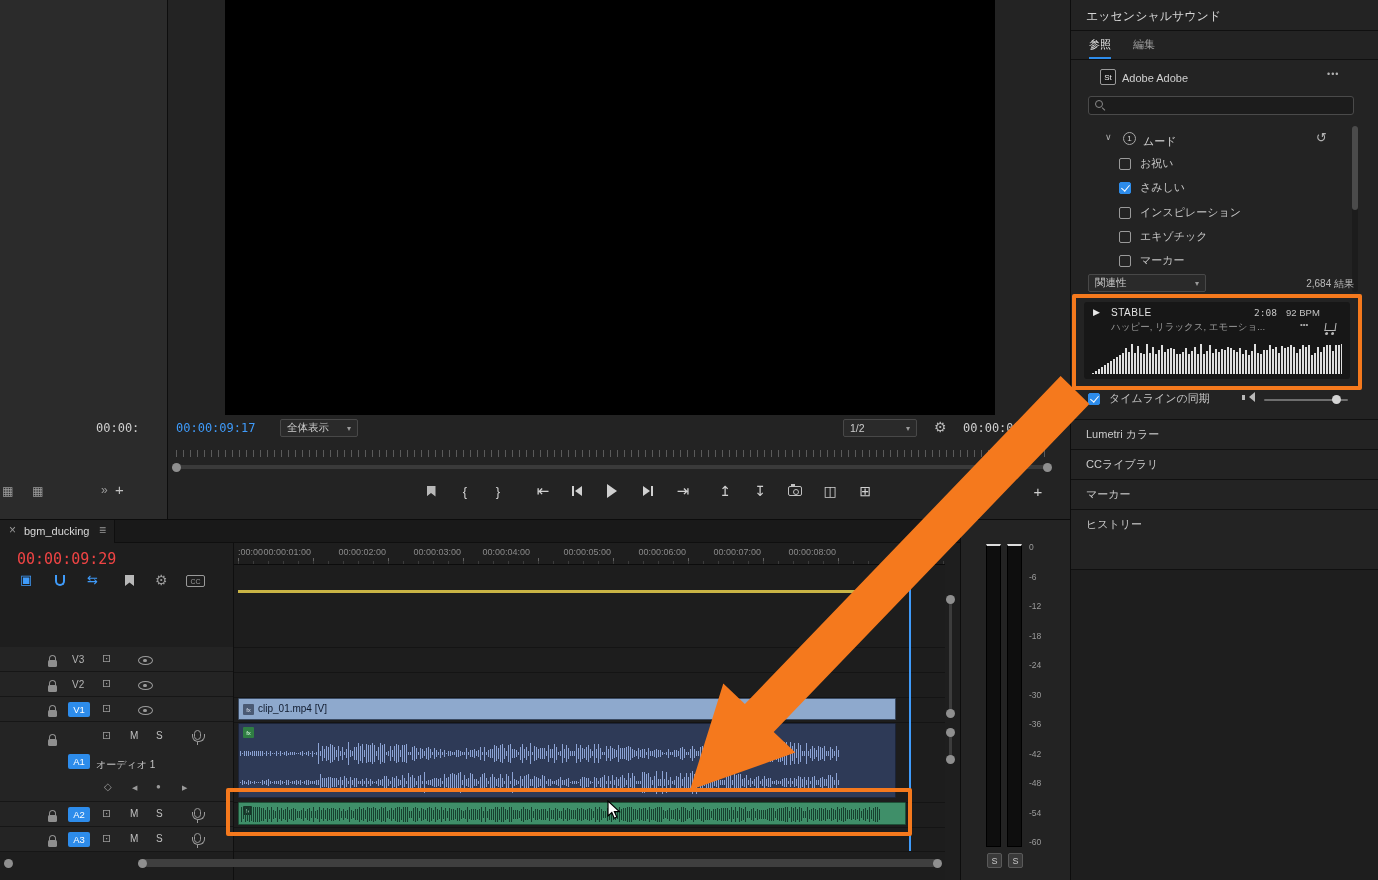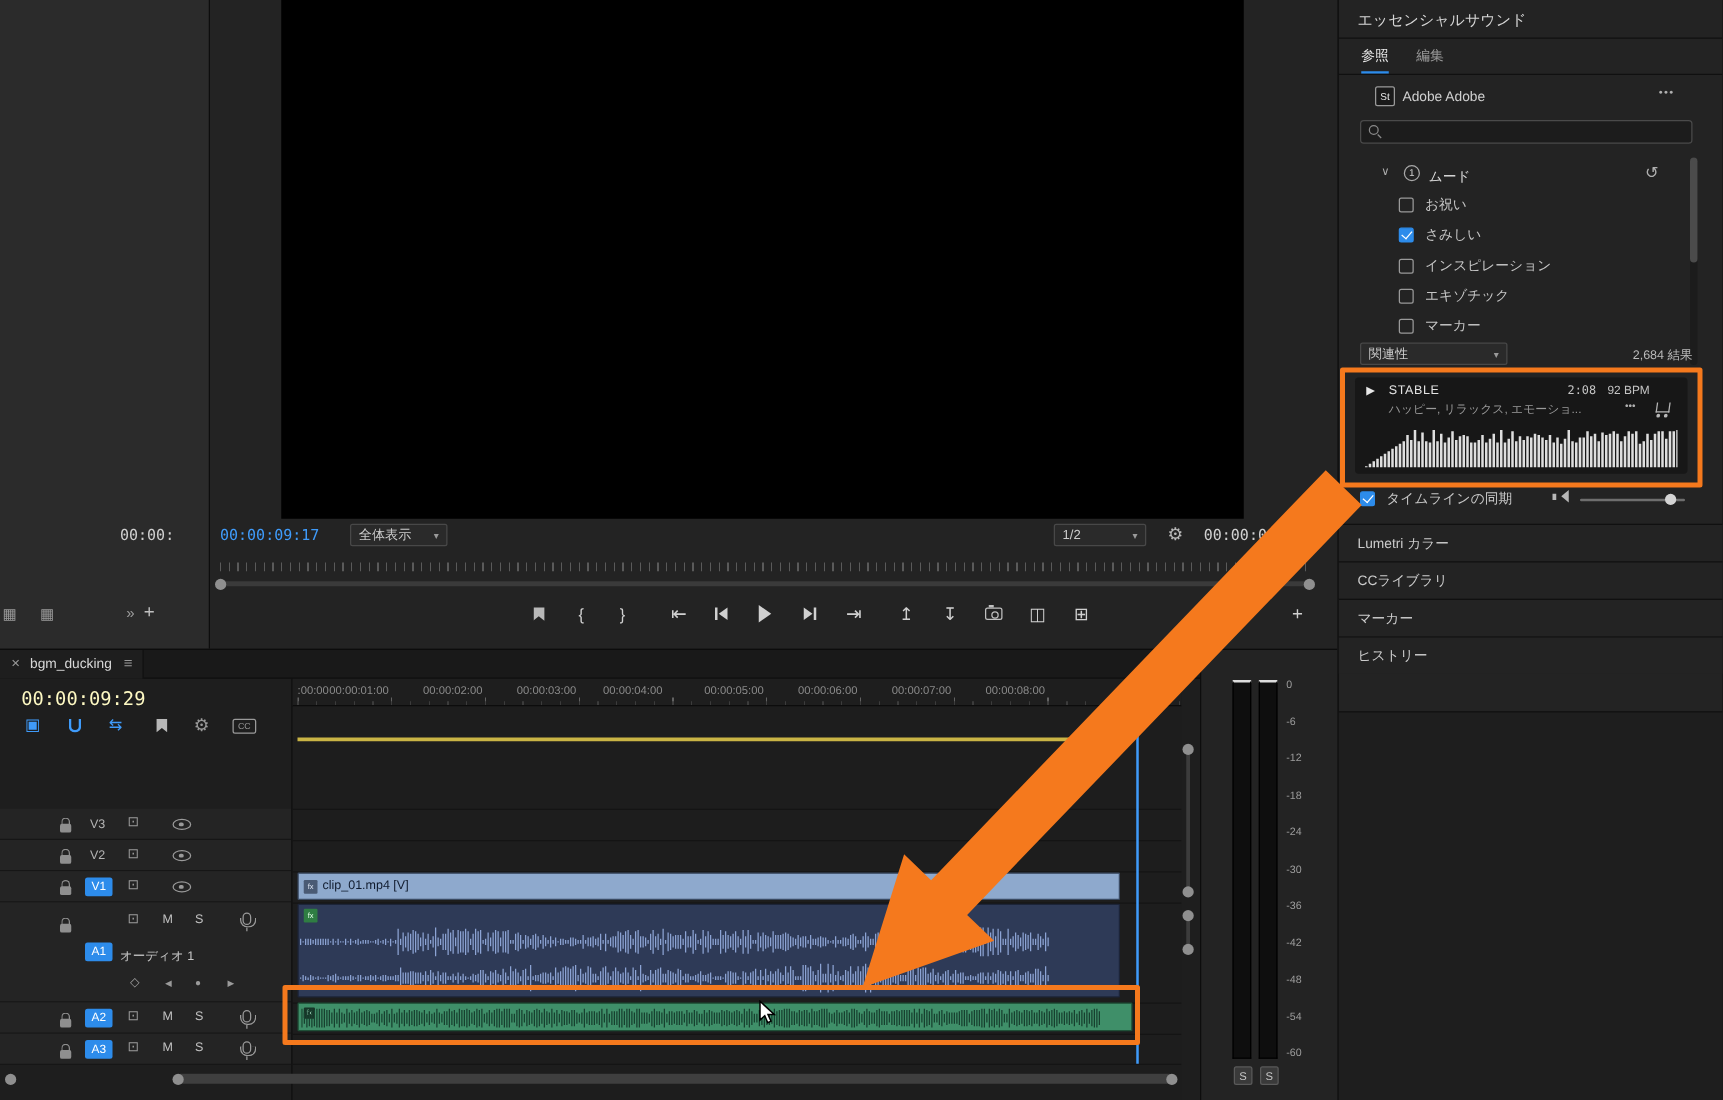--- a/index.html
+++ b/index.html
@@ -184,21 +184,21 @@
 
   <section class="a" style="left:0;top:519px;width:960px;height:361px;background:#1e1e1e;border-top:1px solid #0c0c0c">
 
     <div class="a" style="left:0;top:0;width:960px;height:23px;background:#191919;border-bottom:1px solid #0f0f0f">
       <div class="a" style="left:0;top:0;width:115px;height:23px;background:#1e1e1e;border-right:1px solid #0f0f0f"></div>
       <span class="a icon" style="left:9px;top:4px;font-size:12px;color:#9a9a9a">×</span>
       <span class="a" style="left:24px;top:5px;font-size:11px;color:#d8d8d8">bgm_ducking</span>
       <span class="a icon" style="left:99px;top:4px;font-size:12px;color:#9a9a9a">≡</span>
     </div>
 
-    <div class="a mono" style="left:17px;top:30px;font-size:15px;color:#fef9c3">00:00:09:29</div>
+    <div class="a mono" style="left:17px;top:30px;font-size:15px;color:#ef4444">00:00:09:29</div>
     <span class="a icon" style="left:20px;top:53px;font-size:13px;color:#3f9bfa">▣</span>
     <span class="a i-magnet" style="left:55px;top:55px"></span>
     <span class="a icon" style="left:87px;top:53px;font-size:13px;color:#3f9bfa">⇆</span>
     <span class="a i-marker" style="left:125px;top:55px"></span>
     <span class="a icon" style="left:155px;top:53px;font-size:14px;color:#9a9a9a">⚙</span>
     <span class="a cc-chip" style="left:186px;top:55px">CC</span>
 
     <div class="a thead" style="top:127px;height:25px">
       <span class="a i-lock" style="left:48px;top:10px"></span>
       <span class="a tlabel" style="left:72px;top:7px">V3</span>

